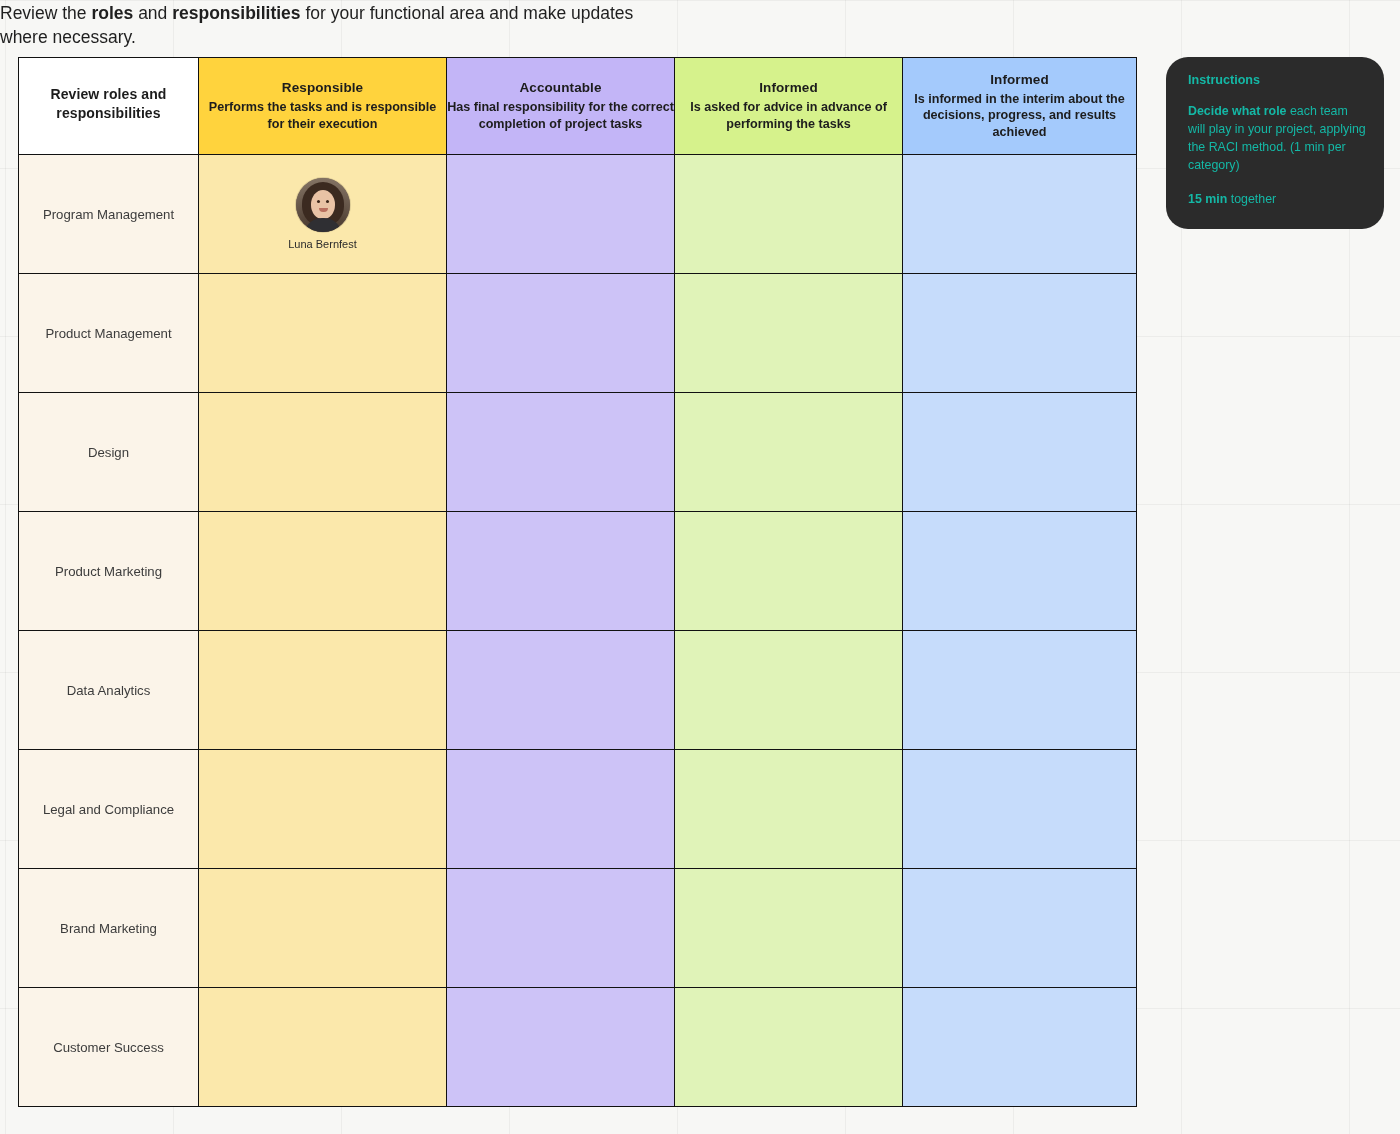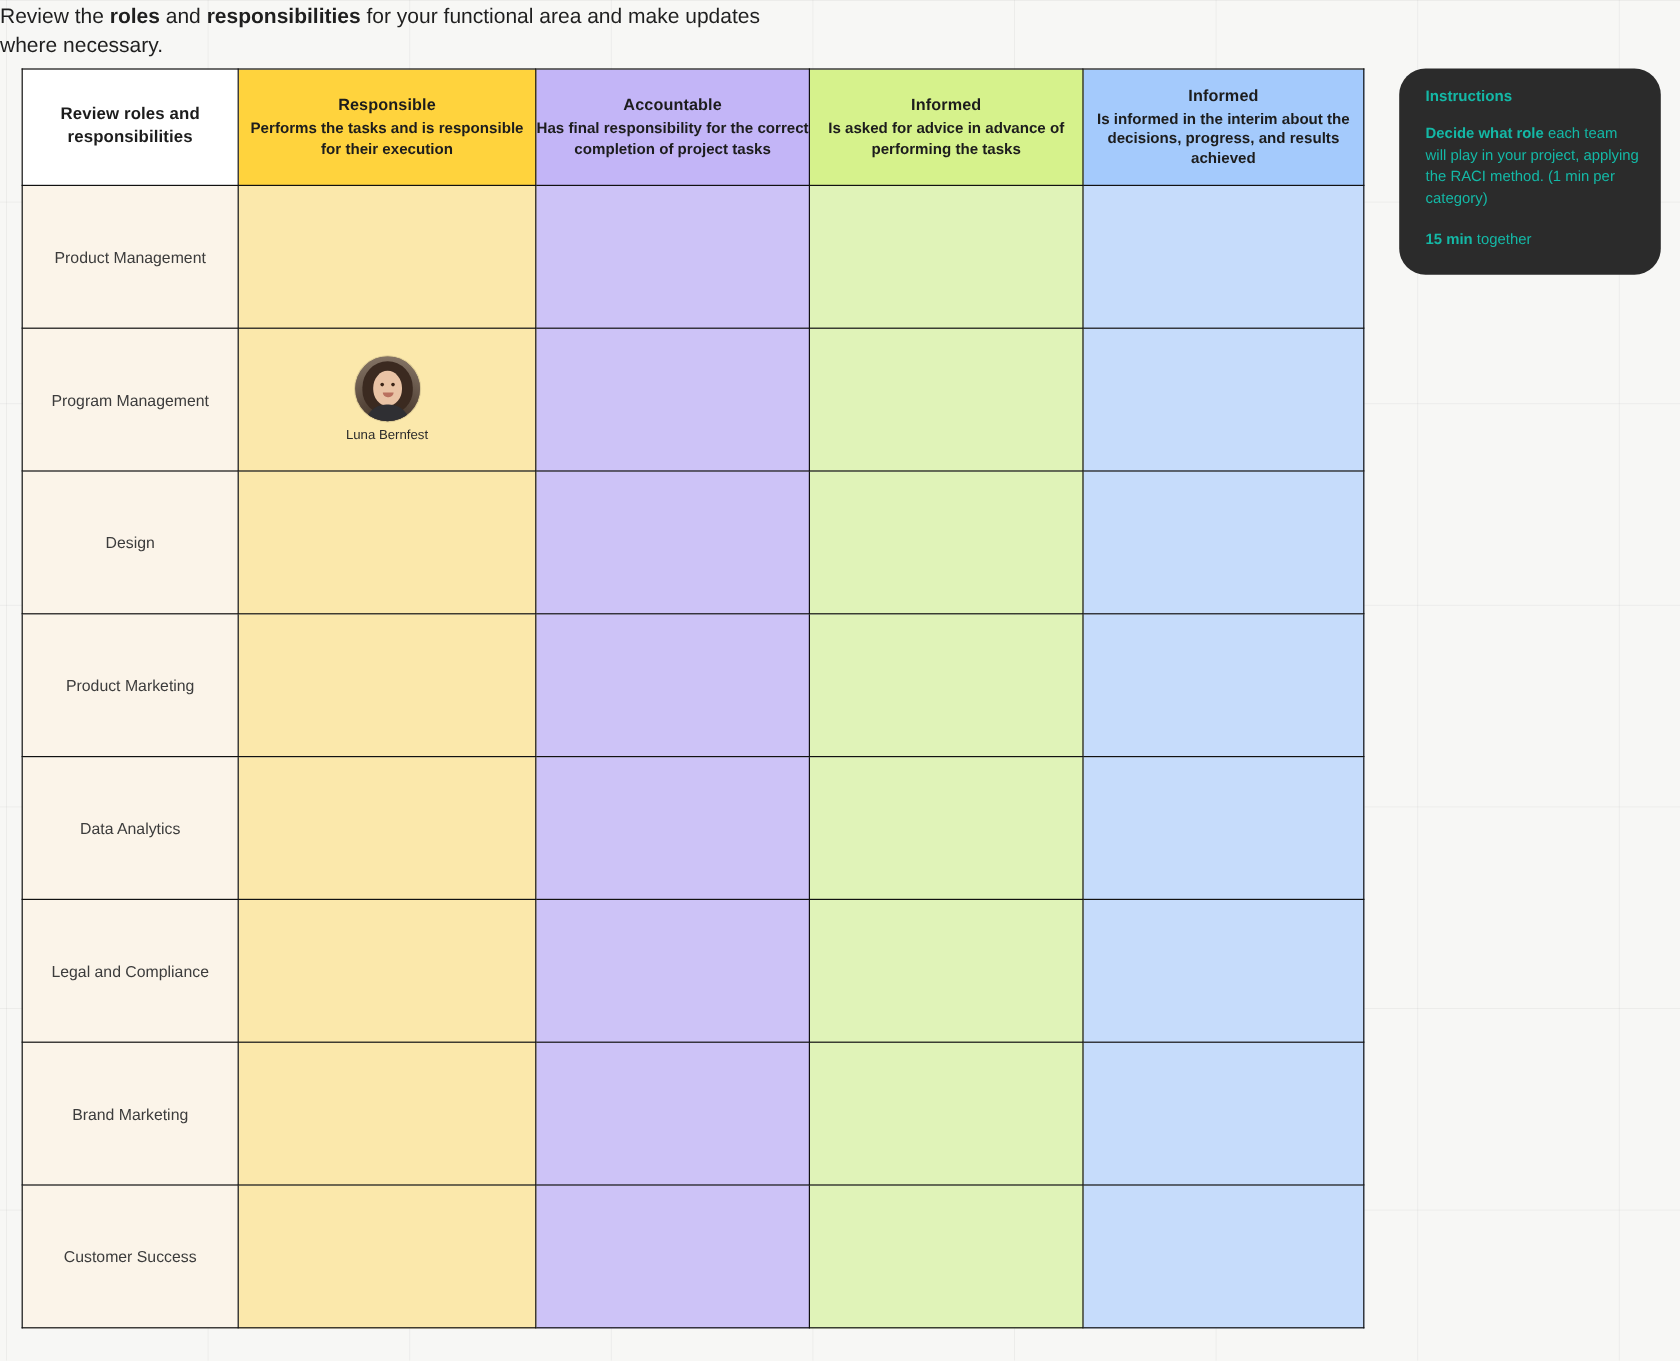--- a/index.html
+++ b/index.html
@@ -227,28 +227,20 @@
         <div class="h-title">Informed</div>
         <div class="h-desc">Is asked for advice in advance of performing the tasks</div>
       </th>
       <th class="hdr info">
         <div class="h-title">Informed</div>
         <div class="h-desc">Is informed in the interim about the decisions, progress, and results achieved</div>
       </th>
     </tr>
   </thead>
   <tbody>
-
-    <tr>
-      <td class="rowlabel">Product Management</td>
-      <td class="cell-resp"></td>
-      <td class="cell-acc"></td>
-      <td class="cell-cons"></td>
-      <td class="cell-info"></td>
-    </tr>
 
     <tr>
       <td class="rowlabel">Program Management</td>
       <td class="cell-resp">
         <div class="person">
           <div class="avatar">
             <div class="bg"></div>
             <div class="hair"></div>
             <div class="face"></div>
             <div class="eye l"></div>
@@ -258,20 +250,28 @@
           </div>
           <div class="person-name">Luna Bernfest</div>
         </div>
       </td>
       <td class="cell-acc"></td>
       <td class="cell-cons"></td>
       <td class="cell-info"></td>
     </tr>
 
     <tr>
+      <td class="rowlabel">Product Management</td>
+      <td class="cell-resp"></td>
+      <td class="cell-acc"></td>
+      <td class="cell-cons"></td>
+      <td class="cell-info"></td>
+    </tr>
+
+    <tr>
       <td class="rowlabel">Design</td>
       <td class="cell-resp"></td>
       <td class="cell-acc"></td>
       <td class="cell-cons"></td>
       <td class="cell-info"></td>
     </tr>
 
     <tr>
       <td class="rowlabel">Product Marketing</td>
       <td class="cell-resp"></td>

